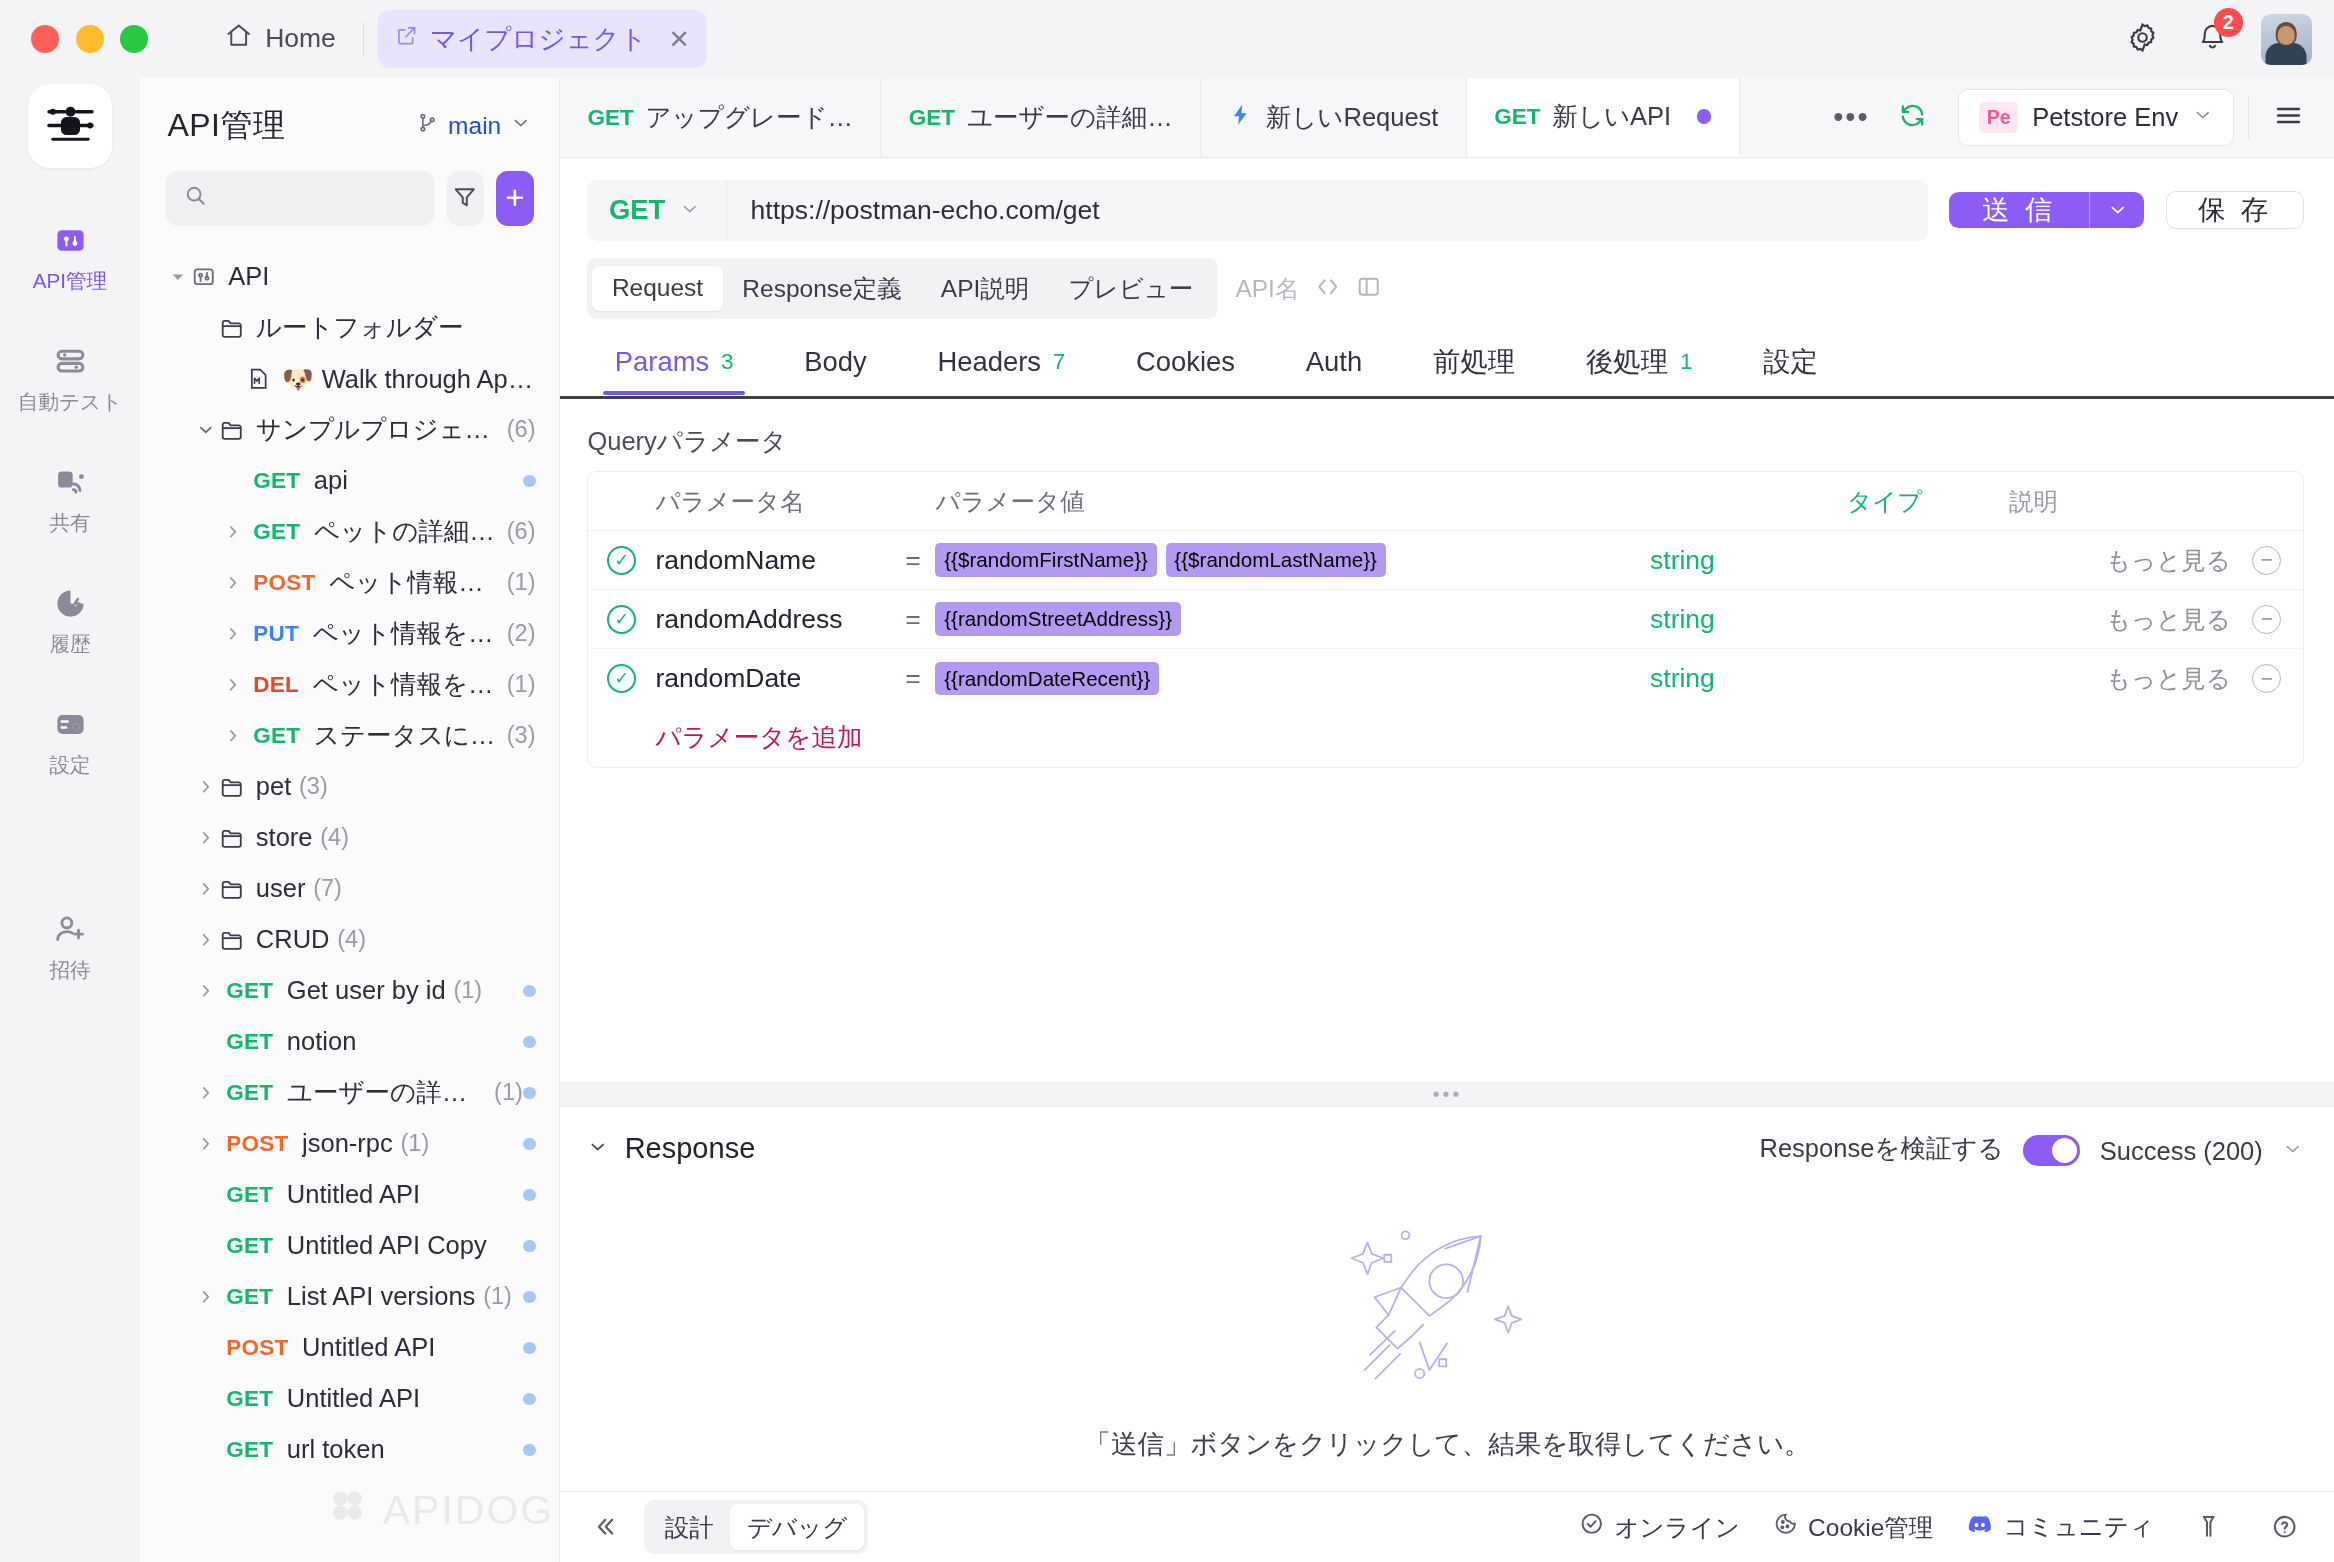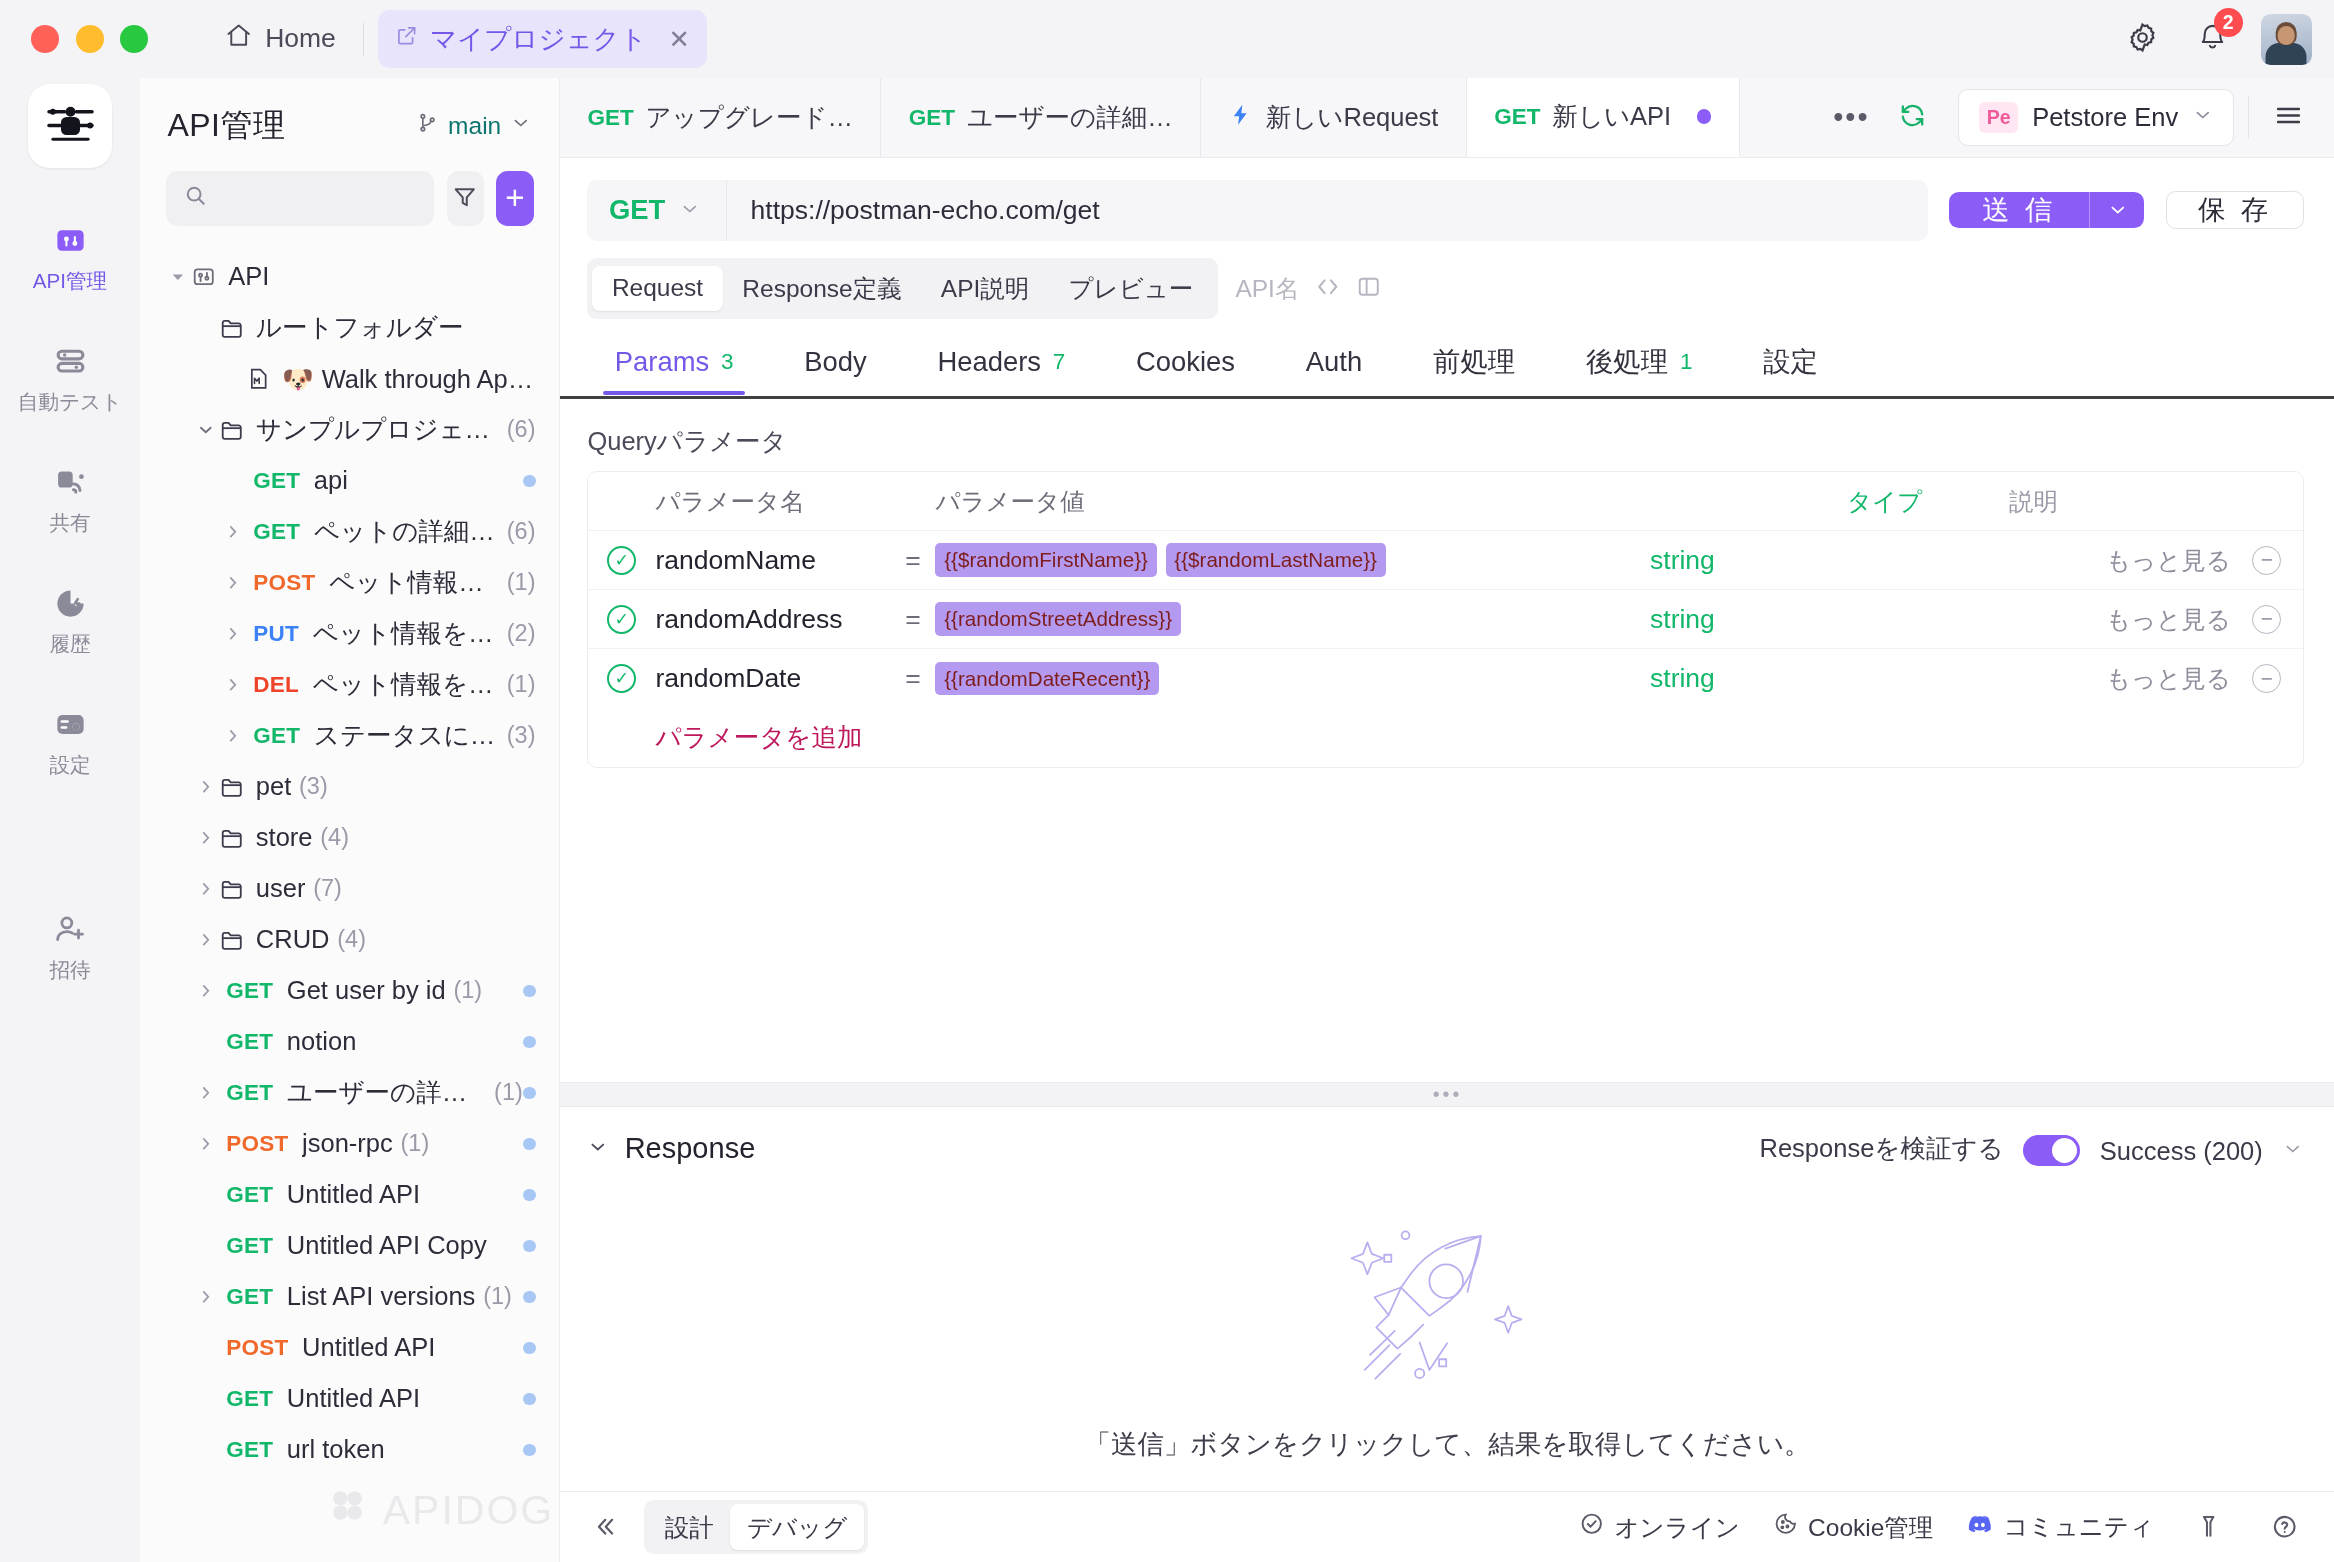--- a/index.html
+++ b/index.html
@@ -113,21 +113,21 @@
   
   .sidebar {
     width: 420px; flex: 0 0 420px;
     background: #fbfbfc;
     border-right: 1px solid #ececed;
     display: flex; flex-direction: column;
     position: relative; overflow: hidden;
   }
   .sb-head { display:flex; align-items:center; padding: 25.5px 27.4px 9.8px 27.4px; }
   .sb-title { font-size: 32px; color: #24242e; letter-spacing: 0.5px; }
-  .sb-branch { margin-left:auto; display:flex; align-items:center; gap:8.8px; color:#0f766e; font-size:24.5px; cursor:pointer; }
+  .sb-branch { margin-left:auto; display:flex; align-items:center; gap:8.8px; color:#1d4ed8; font-size:24.5px; cursor:pointer; }
   .sb-search-row { display:flex; align-items:center; gap: 12.7px; padding: 13.7px 25.5px 9.8px 25.5px; }
   .sb-input {
     flex: 1 1 auto; height: 55px; border-radius: 11.8px; background: #f0f0f3;
     display:flex; align-items:center; padding: 0 17.6px; color:#a0a0ad; gap:11.8px;
     border:none; font-size: 23.5px; cursor: text;
   }
   .sq-btn {
     width: 55px; height: 55px; border-radius: 11.8px; background: #f0f0f3;
     display:flex; align-items:center; justify-content:center; cursor:pointer; color:#4d4d5a;
   }
@@ -257,21 +257,21 @@
   .ptrow { border-bottom:1px solid #f3f3f5; font-size:26.5px; color:#23232e; min-height: 59px; }
   .ptrow:last-child { border-bottom:none; }
   .c-chk { width: 67px; flex:0 0 67px; display:flex; align-items:center; justify-content:center; }
   .c-name { width: 235px; flex:0 0 235px; }
   .c-eq { width: 45px; flex:0 0 45px; color:#6d6d7a; text-align:center; }
   .c-val { flex:1 1 auto; display:flex; align-items:center; gap:8.8px; min-width:0; }
   .c-type { width: 162px; flex:0 0 162px; color:#12b76a; }
   .c-desc { width: 294px; flex:0 0 294px; color:#9a9aa8; }
   .c-more { margin-left:auto; display:flex; align-items:center; gap: 21.6px; color:#8e8e9c; font-size:24.5px; padding-right: 21.6px; }
   .chip {
-    background:#b39af0; color:#7f1d1d; border-radius:4.9px;
+    background:#b39af0; color:#000000; border-radius:4.9px;
     padding: 4.9px 8.8px; font-size: 20.6px; white-space:nowrap;
     font-family: "Liberation Sans", sans-serif;
   }
   .addrow { color:#be185d; font-size: 25.5px; }
   .okcheck { width: 29px; height:29px; border-radius:50%; border:2px solid #12b76a; display:flex; align-items:center; justify-content:center; color:#12b76a; font-size:17.6px; }
   .minus { width:29px; height:29px; border-radius:50%; border:1.6px solid #b5b5c0; display:flex; align-items:center; justify-content:center; color:#9a9aa8; }
 
   .filler { flex: 1 1 auto; }
 
   

